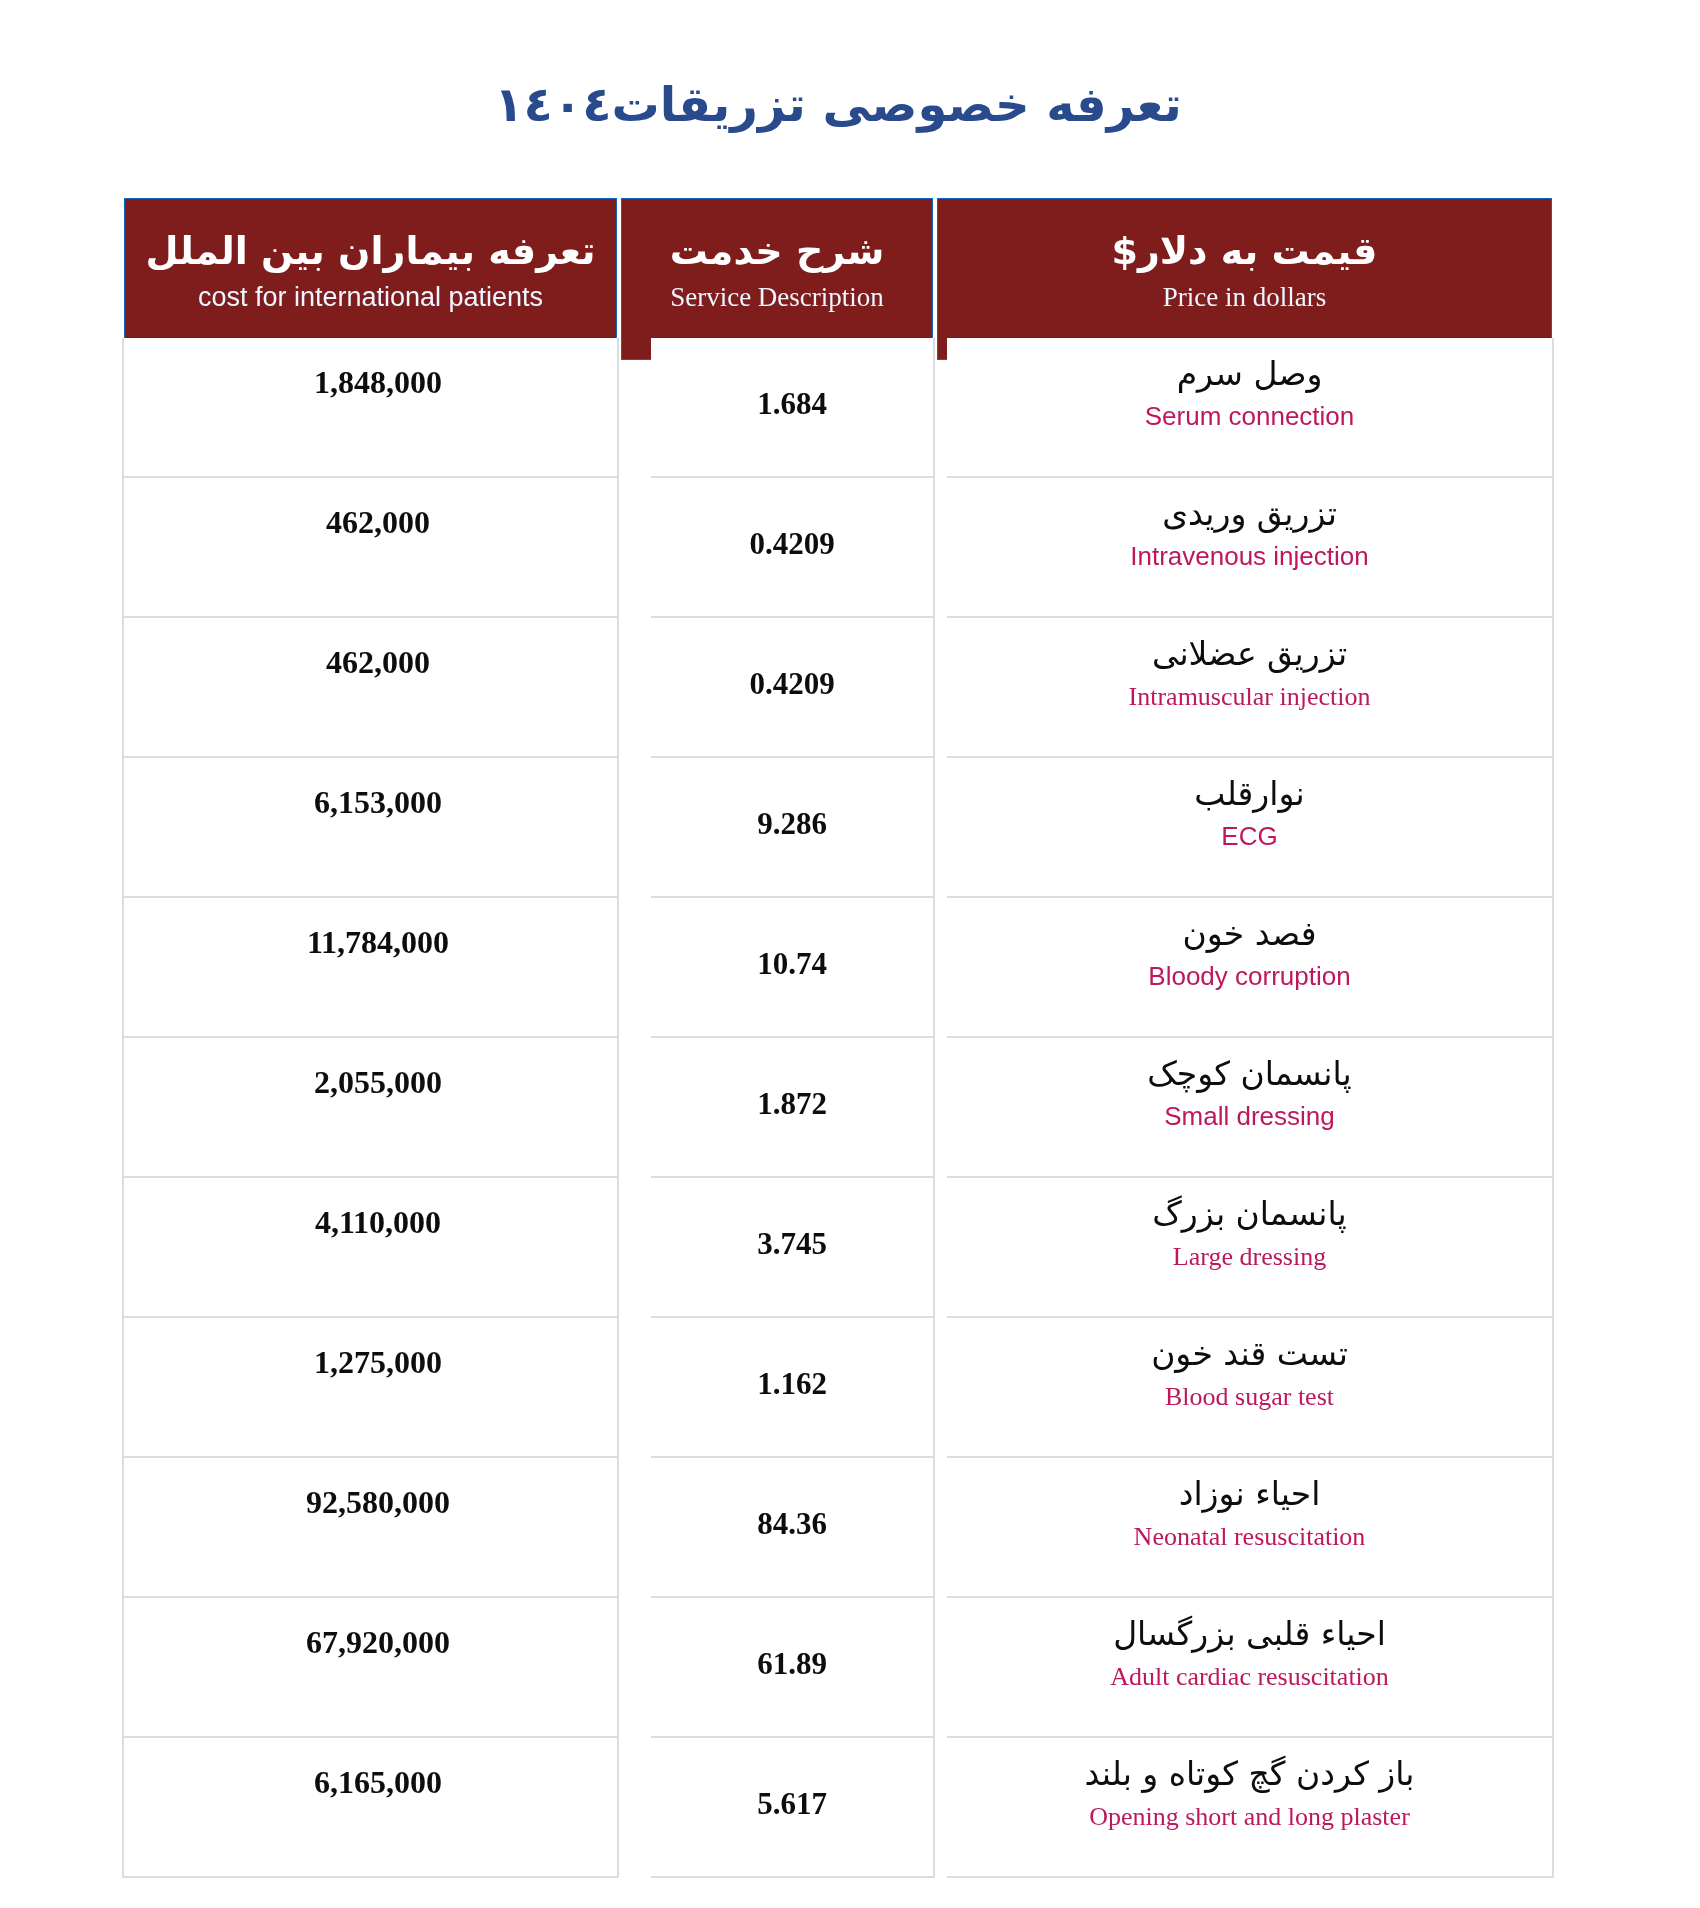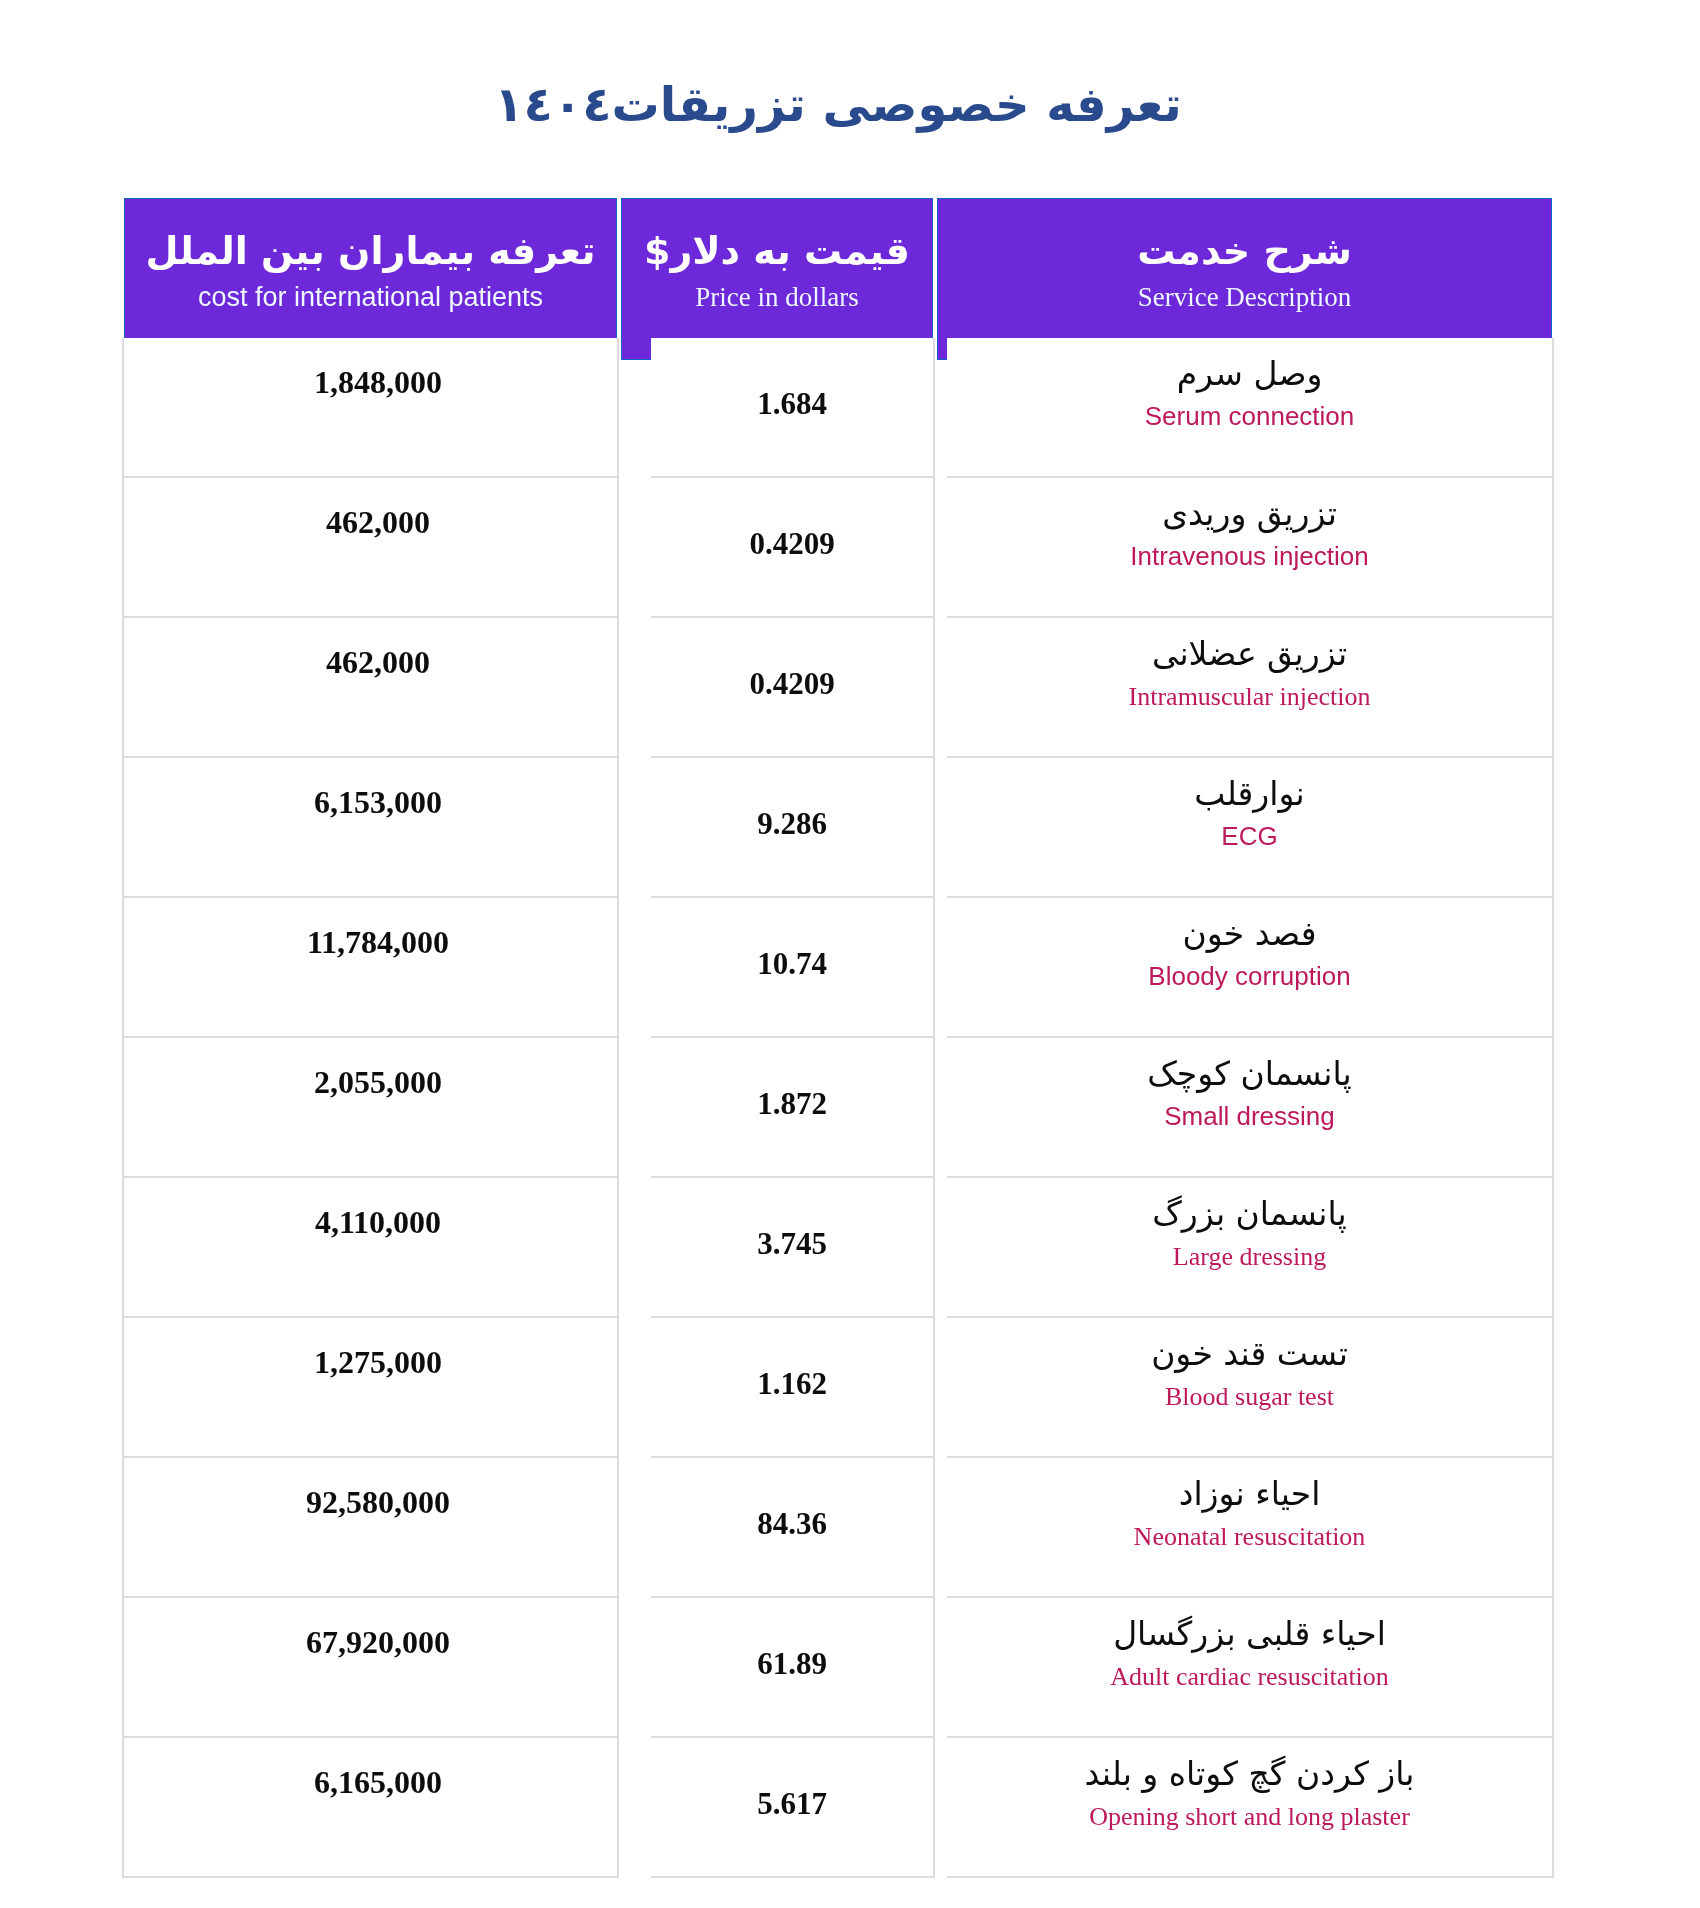--- a/index.html
+++ b/index.html
@@ -18,21 +18,21 @@
     position:absolute;left:122px;top:198px;width:1432px;
     display:grid;
     grid-template-columns:497px 316px 619px;
     grid-auto-rows:140px;
   }
   
   .hcell{
     height:162px;background:#ffffff;padding:0 2px;box-sizing:border-box;
   }
   .hfill{
-    height:100%;background:#6d28d9;border:1px solid #0f67c0;box-sizing:border-box;
+    height:100%;background:#7f1d1d;border:1px solid #0f67c0;box-sizing:border-box;
     display:flex;flex-direction:column;justify-content:center;align-items:center;
     gap:10px;padding-bottom:14px;
   }
   .h-fa{
     direction:rtl;color:#ffffff;font-weight:bold;font-size:38px;line-height:1.1;
     font-family:"DejaVu Sans", sans-serif;
   }
   .h-en{color:#eef7ff;font-size:27px;line-height:1.1;}
   .h-en.sans{font-family:"Liberation Sans", sans-serif;}
   .h-en.serif{font-family:"Liberation Serif", serif;}
@@ -69,30 +69,30 @@
 <div class="tariff-table">
 
   <div class="hcell">
     <div class="hfill">
       <div class="h-fa">تعرفه بیماران بین الملل</div>
       <div class="h-en sans">cost for international patients</div>
     </div>
   </div>
   <div class="hcell">
     <div class="hfill">
+      <div class="h-fa">شرح خدمت</div>
+      <div class="h-en serif">Service Description</div>
+    </div>
+  </div>
+  <div class="hcell">
+    <div class="hfill">
       <div class="h-fa">قیمت به دلار$</div>
       <div class="h-en serif">Price in dollars</div>
     </div>
   </div>
-  <div class="hcell">
-    <div class="hfill">
-      <div class="h-fa">شرح خدمت</div>
-      <div class="h-en serif">Service Description</div>
-    </div>
-  </div>
 
   <div class="cell c0 cost-cell">
     <span>1,848,000</span>
   </div>
   <div class="cell price-cell">
     <span>1.684</span>
   </div>
   <div class="cell service-cell">
     <div class="svc-fa">وصل سرم</div>
     <div class="svc-en sans">Serum connection</div>

